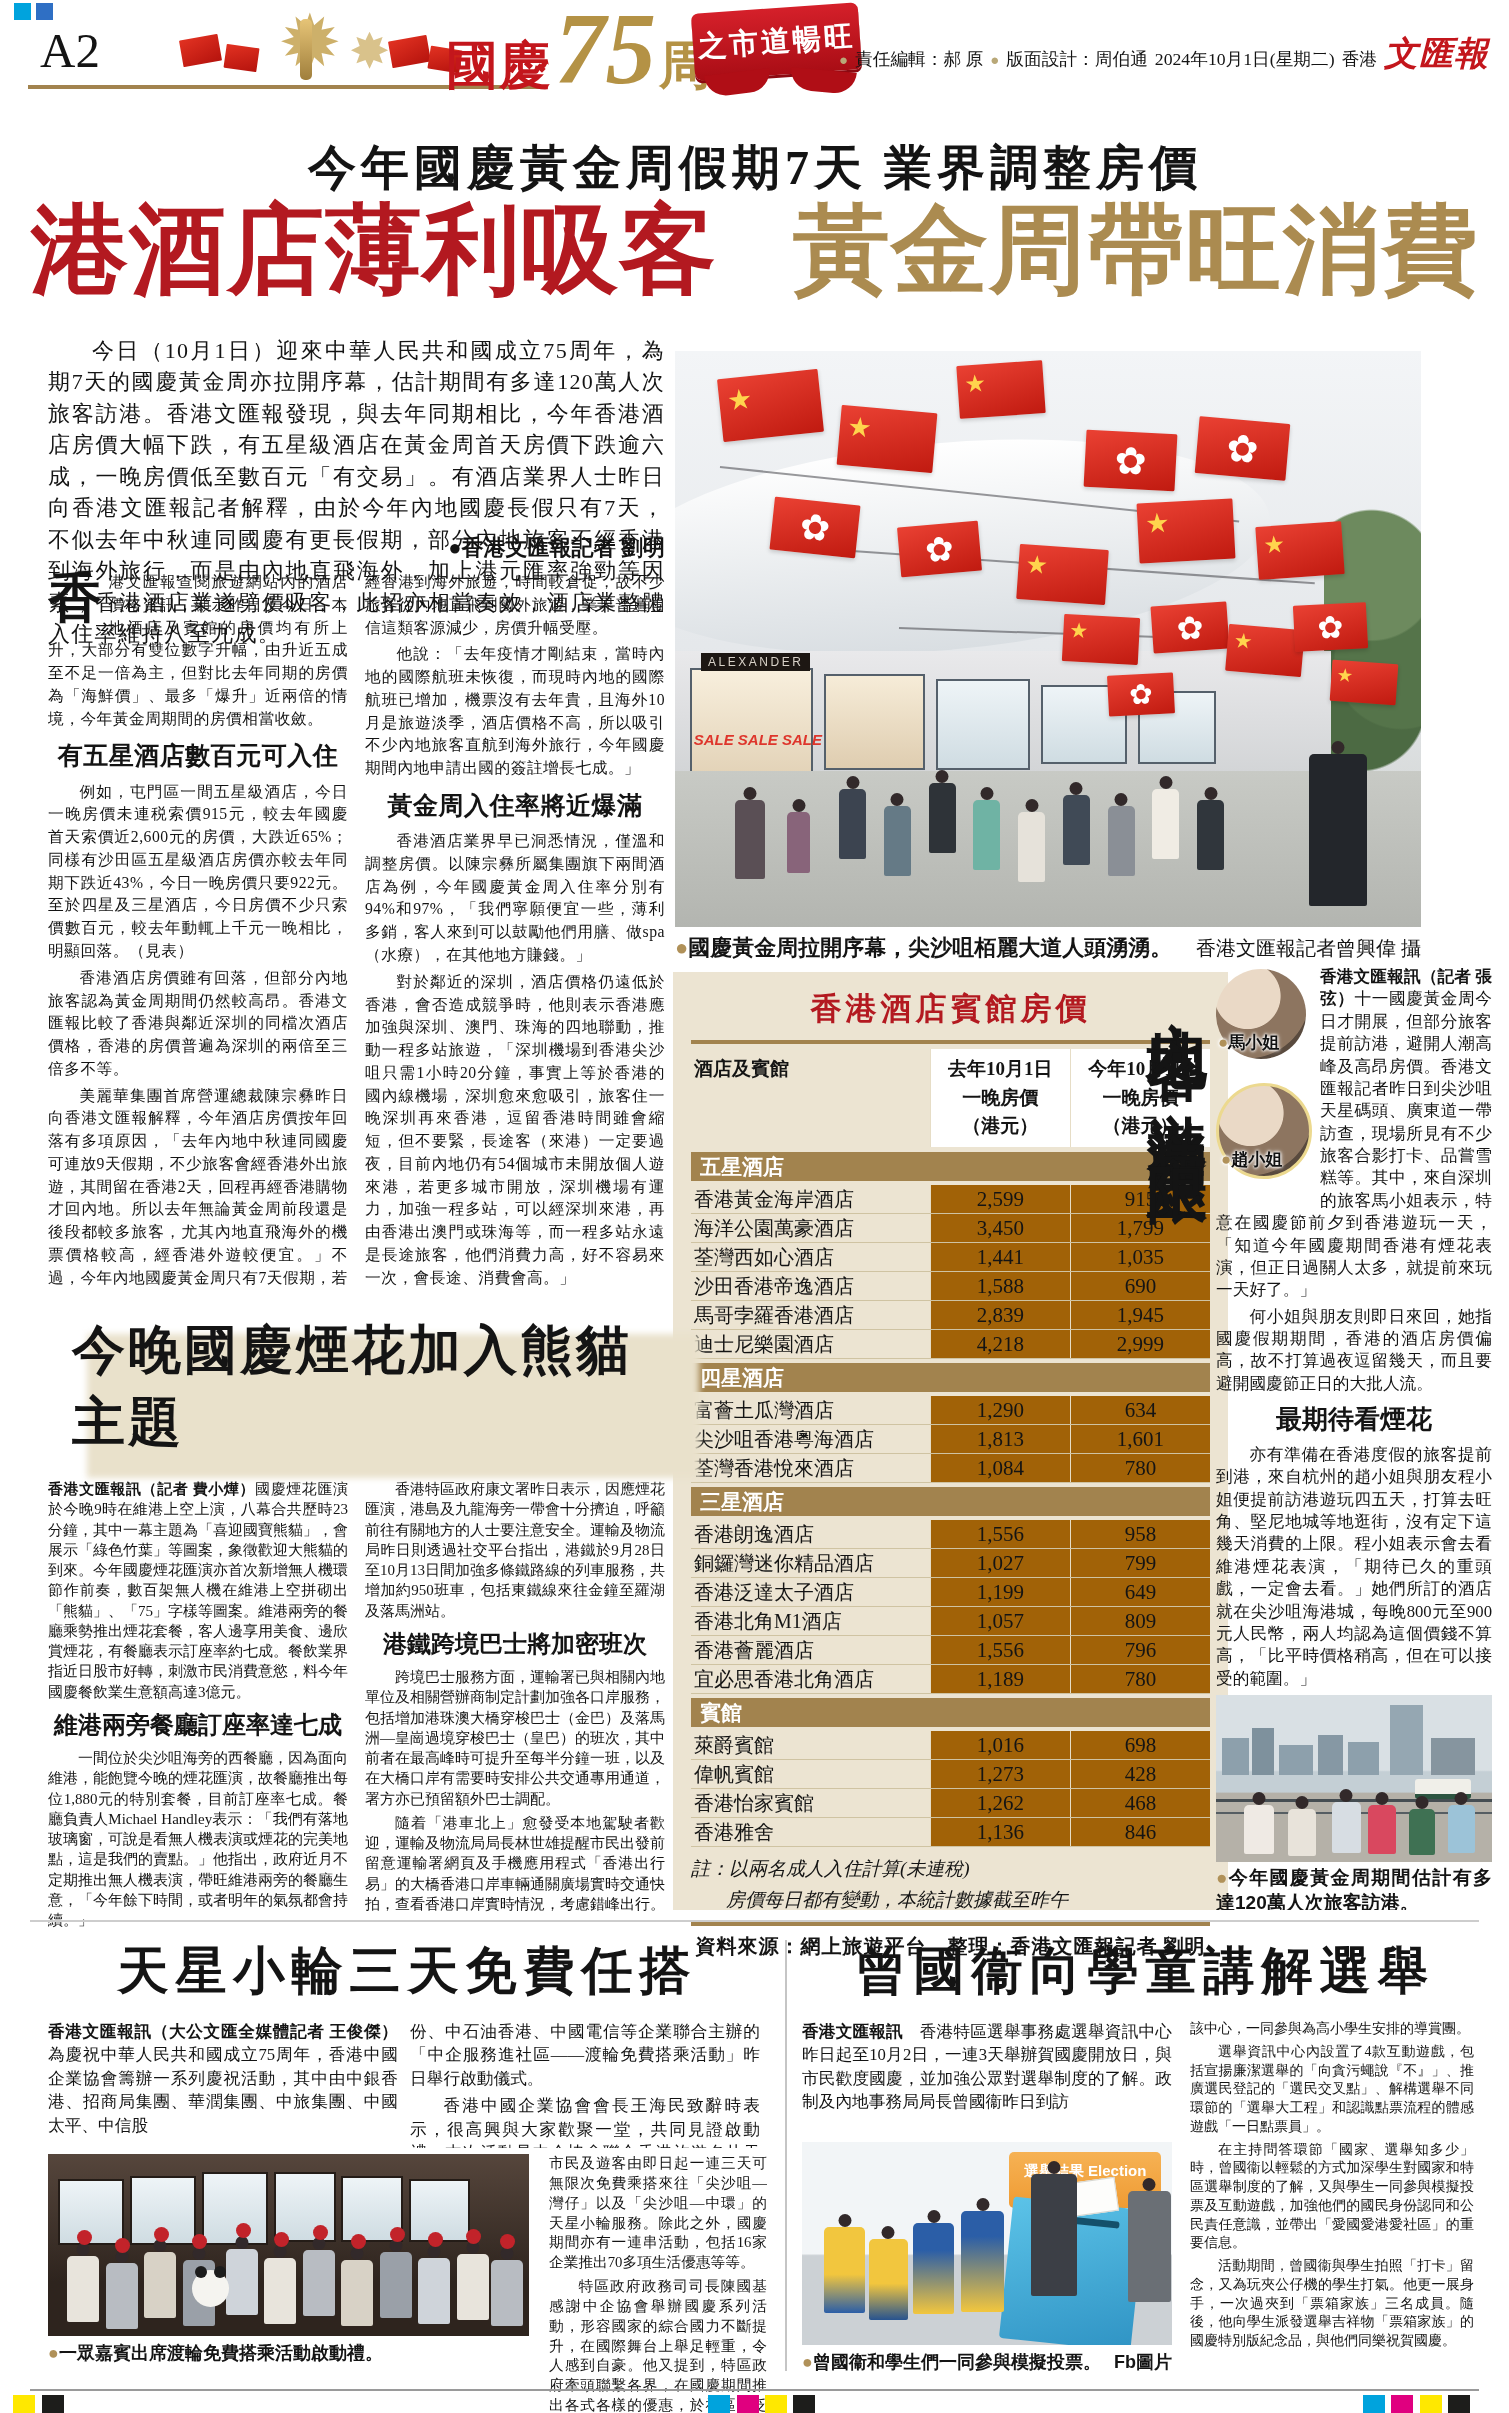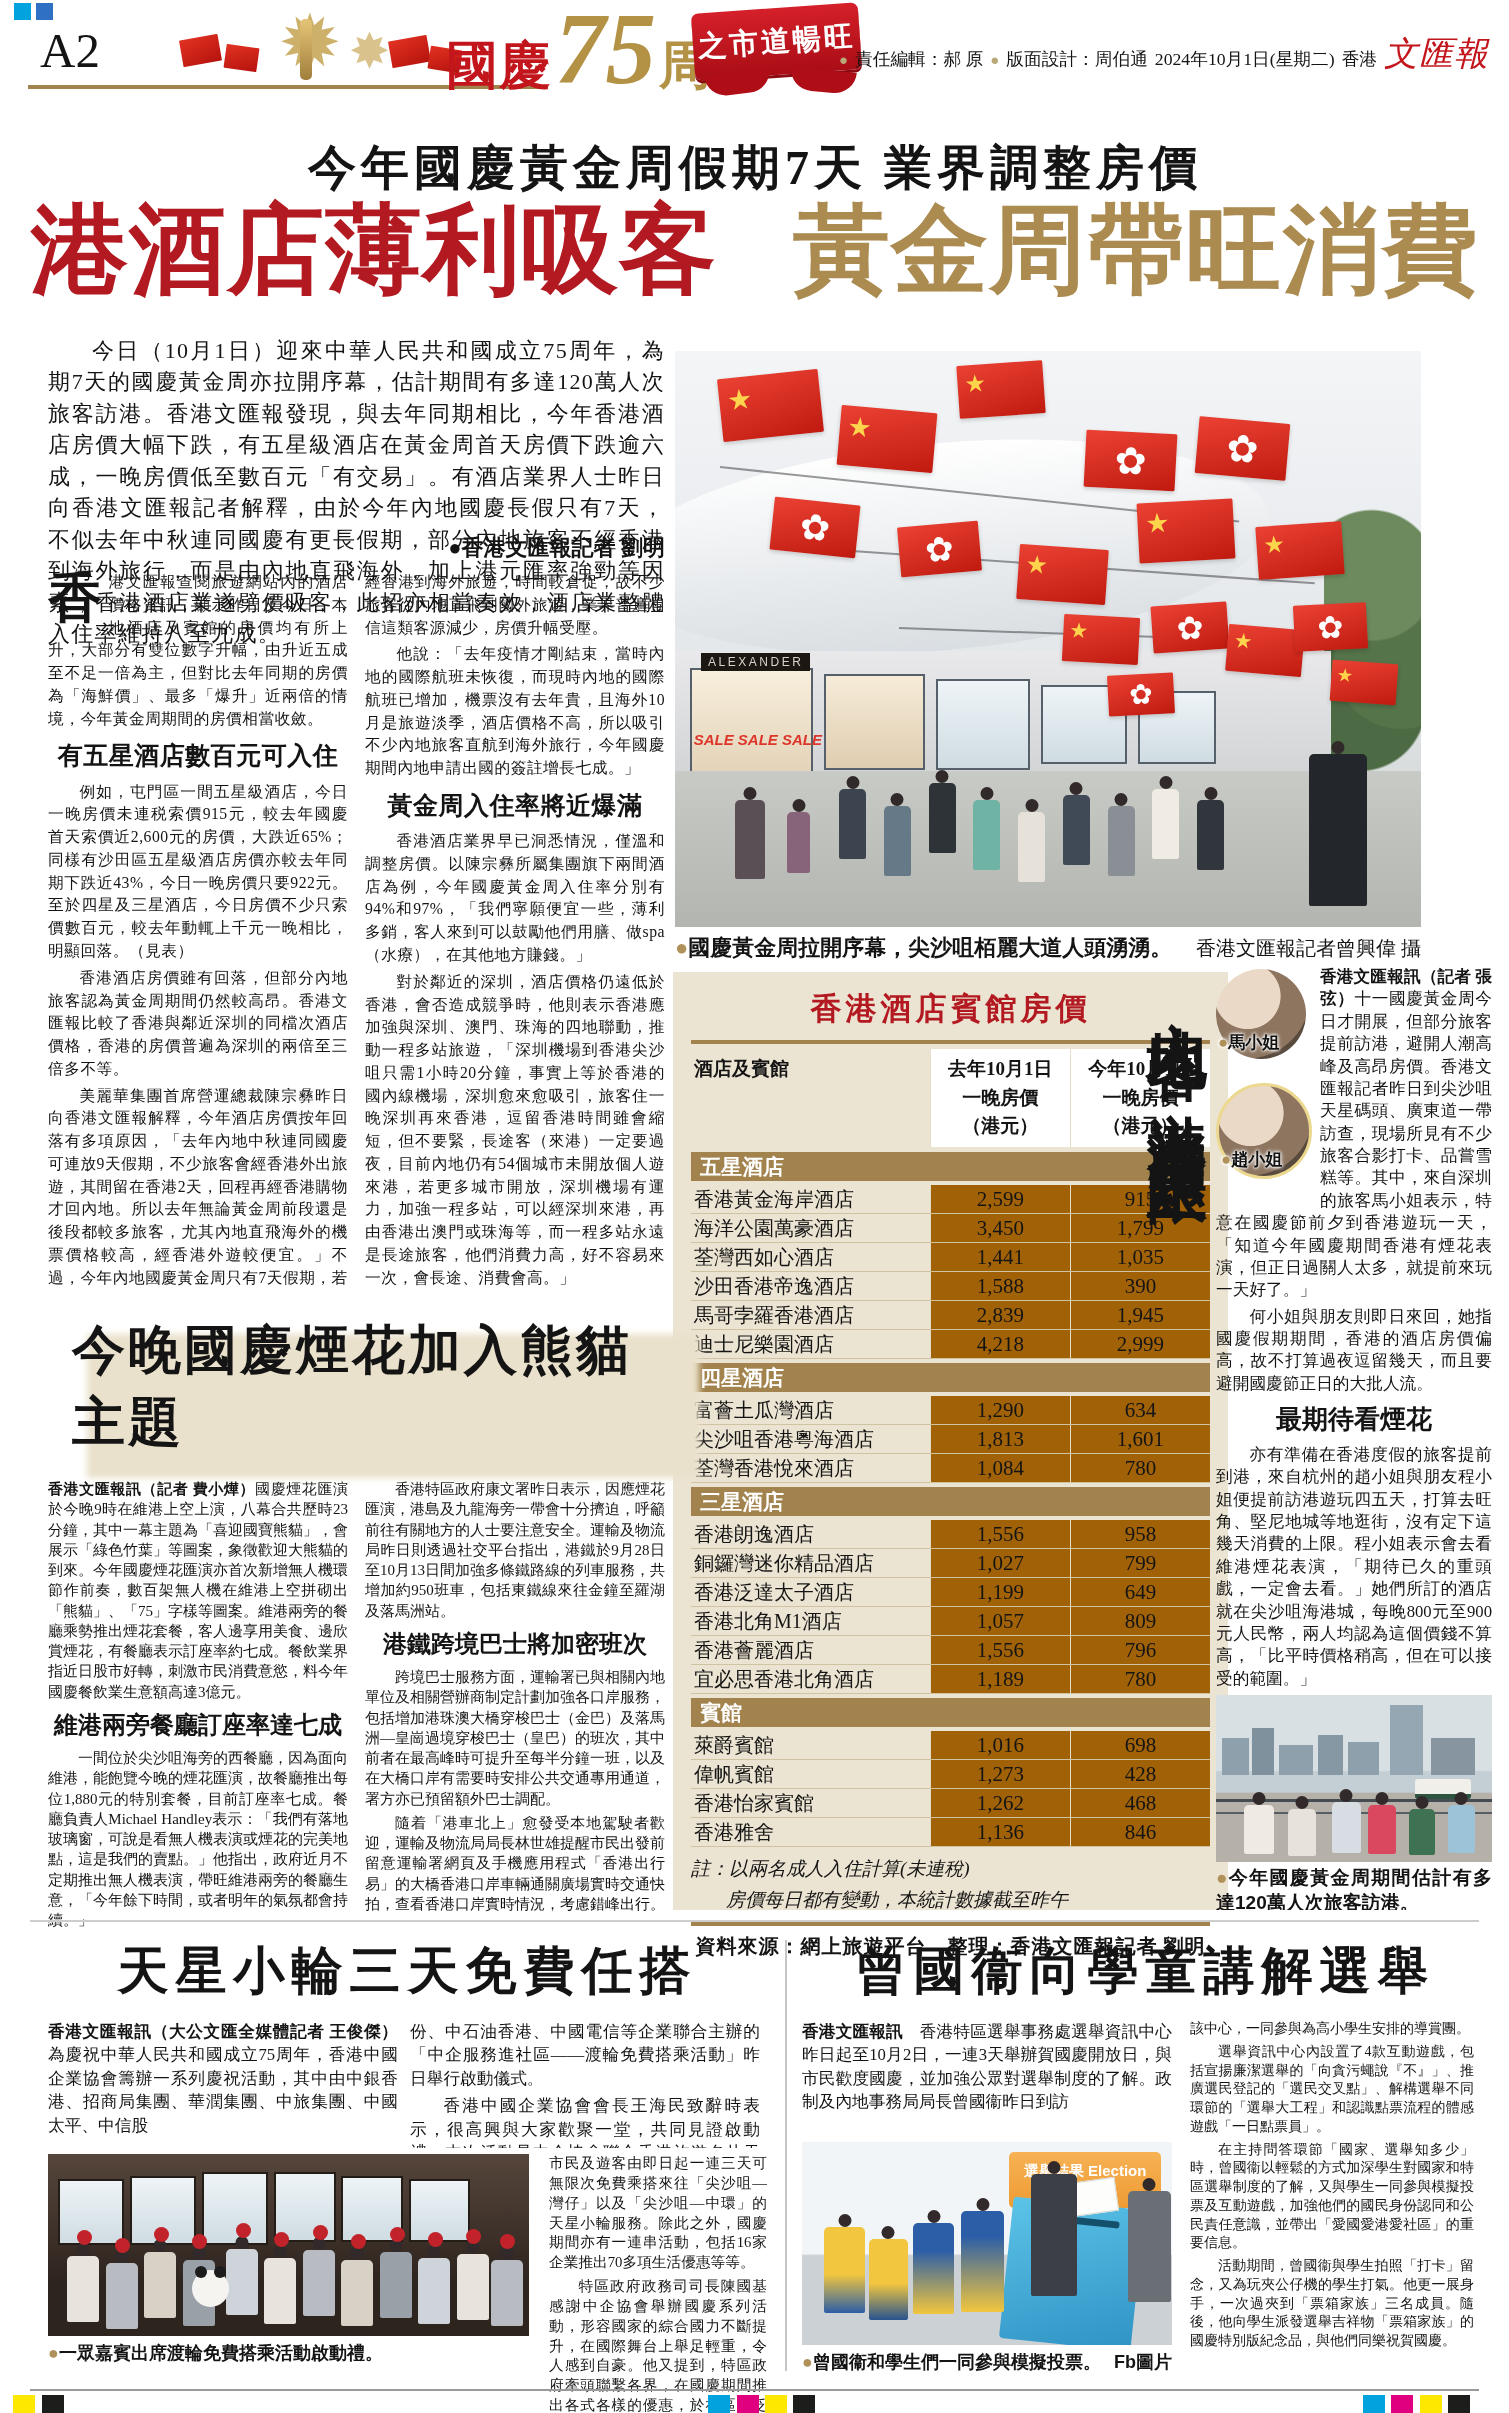--- a/index.html
+++ b/index.html
@@ -9,21 +9,21 @@
   p{margin:0 0 4px 0;}
   .jp{text-align:justify;letter-spacing:0.5px;}
   .ind{text-indent:2em;}
   .sans{font-family:"Liberation Sans","DejaVu Sans",sans-serif;}
   .sub{font-weight:bold;text-align:center;font-family:"Liberation Sans","DejaVu Sans",sans-serif;margin:7px 0;}
   .bullet{color:#b09159;}
   .photo{position:absolute;overflow:hidden;background:#eef0f2;}
   .cap{font-weight:bold;font-family:"Liberation Sans","DejaVu Sans",sans-serif;}
   
   #meta{display:flex;align-items:baseline;gap:7px;white-space:nowrap;font-size:17.7px;}
-  #masthead{font-size:34px;font-weight:normal;font-style:italic;color:#c3161c;letter-spacing:1px;}
+  #masthead{font-size:34px;font-weight:bold;font-style:italic;color:#c3161c;letter-spacing:1px;}
   .flagdecor{position:absolute;background:linear-gradient(160deg,#e23222,#b5130d);transform:rotate(-10deg);border-radius:1px;}
   .fw{position:absolute;color:#cdb06a;}
   
   #kicker{left:0;top:136px;width:100%;text-align:center;font-size:48px;font-weight:bold;letter-spacing:5px;}
   #headline{left:0;top:199px;width:100%;display:flex;justify-content:center;gap:76px;
             font-size:97px;font-weight:bold;line-height:1.08;letter-spacing:1px;}
   #intro{left:48px;top:335px;width:617px;font-size:22px;line-height:1.43;letter-spacing:1.3px;text-align:justify;}
   #byline{left:48px;top:533px;width:617px;text-align:right;font-size:22px;font-weight:bold;}
   .cols2{display:flex;gap:17px;overflow:hidden;}
   .col{width:300px;font-size:15.7px;line-height:1.45;}
@@ -250,21 +250,21 @@
           <div class="c val">1,799</div>
         </div>
         <div class="pt-grid pt-row">
           <div class="c name">荃灣西如心酒店</div>
           <div class="c val">1,441</div>
           <div class="c val">1,035</div>
         </div>
         <div class="pt-grid pt-row">
           <div class="c name">沙田香港帝逸酒店</div>
           <div class="c val">1,588</div>
-          <div class="c val">390</div>
+          <div class="c val">690</div>
         </div>
         <div class="pt-grid pt-row">
           <div class="c name">馬哥孛羅香港酒店</div>
           <div class="c val">2,839</div>
           <div class="c val">1,945</div>
         </div>
         <div class="pt-grid pt-row">
           <div class="c name">迪士尼樂園酒店</div>
           <div class="c val">4,218</div>
           <div class="c val">2,999</div>

